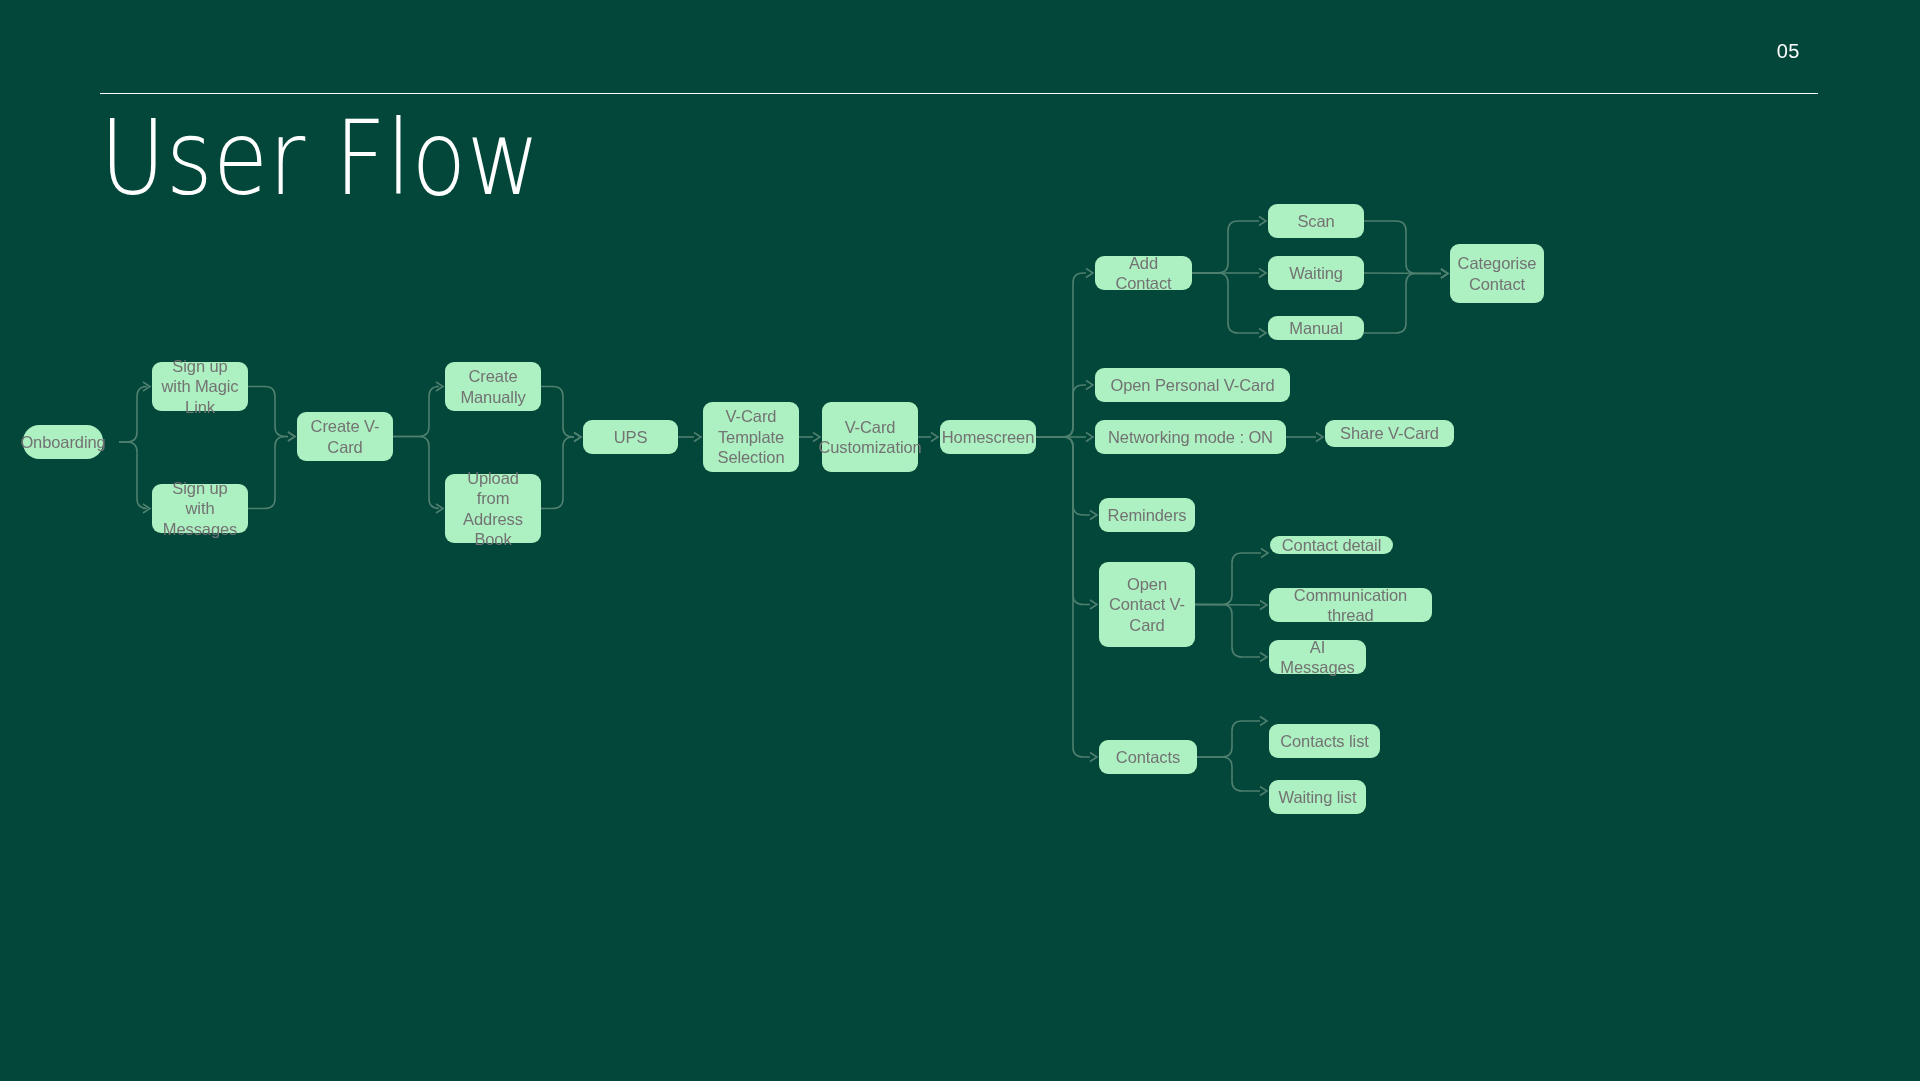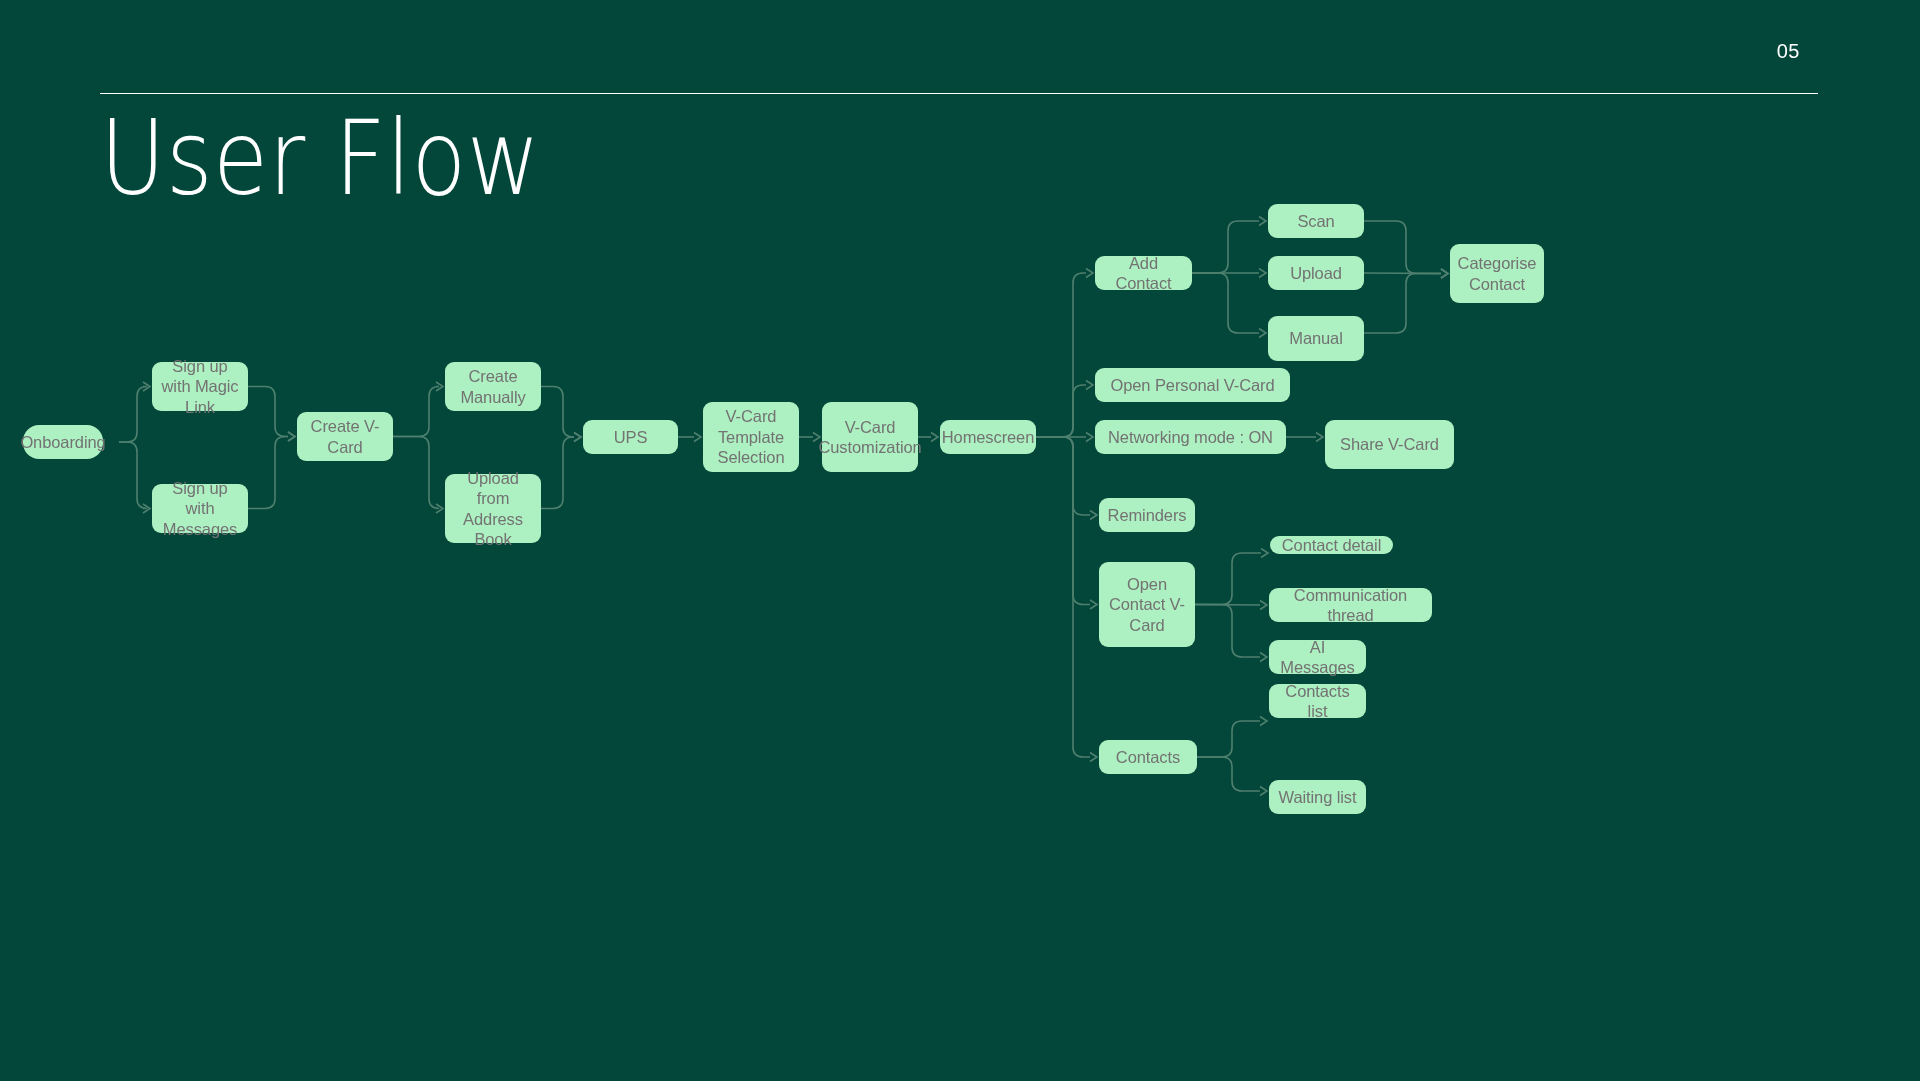--- a/index.html
+++ b/index.html
@@ -157,56 +157,56 @@
       <div class="node" style="left: 940px; top: 420px; width: 96px; height: 34px;">
         <span>Homescreen</span>
       </div>
       <div class="node" style="left: 1095px; top: 256px; width: 97px; height: 34px;">
         <span>Add Contact</span>
       </div>
       <div class="node" style="left: 1268px; top: 204px; width: 96px; height: 34px;">
         <span>Scan</span>
       </div>
       <div class="node" style="left: 1268px; top: 256px; width: 96px; height: 34px;">
-        <span>Upload</span>
-      </div>
-      <div class="node" style="left: 1268px; top: 316px; width: 96px; height: 45px;">
+        <span>Waiting</span>
+      </div>
+      <div class="node" style="left: 1268px; top: 316px; width: 96px; height: 24px;">
         <span>Manual</span>
       </div>
       <div class="node" style="left: 1450px; top: 244px; width: 94px; height: 59px;">
         <span>Categorise Contact</span>
       </div>
       <div class="node" style="left: 1095px; top: 368px; width: 195px; height: 34px;">
         <span>Open Personal V-Card</span>
       </div>
       <div class="node" style="left: 1095px; top: 420px; width: 191px; height: 34px;">
         <span>Networking mode : ON</span>
       </div>
-      <div class="node" style="left: 1325px; top: 420px; width: 129px; height: 49px;">
+      <div class="node" style="left: 1325px; top: 420px; width: 129px; height: 27px;">
         <span>Share V-Card</span>
       </div>
       <div class="node" style="left: 1099px; top: 498px; width: 96px; height: 34px;">
         <span>Reminders</span>
       </div>
       <div class="node" style="left: 1099px; top: 562px; width: 96px; height: 85px;">
         <span>Open Contact V-Card</span>
       </div>
       <div class="node" style="left: 1270px; top: 536px; width: 123px; height: 18px;">
         <span>Contact detail</span>
       </div>
       <div class="node" style="left: 1269px; top: 588px; width: 163px; height: 34px;">
         <span>Communication thread</span>
       </div>
       <div class="node" style="left: 1269px; top: 640px; width: 97px; height: 34px;">
         <span>AI Messages</span>
       </div>
       <div class="node" style="left: 1099px; top: 740px; width: 98px; height: 34px;">
         <span>Contacts</span>
       </div>
-      <div class="node" style="left: 1269px; top: 684px; width: 97px; height: 34px;">
+      <div class="node" style="left: 1269px; top: 724px; width: 111px; height: 34px; text-align: right;">
         <span>Contacts list</span>
       </div>
       <div class="node" style="left: 1269px; top: 774px; width: 97px; height: 34px; margin-top: 6px;">
         <span>Waiting list</span>
       </div>
     </div>
 
 </div>
 
 </body></html>

